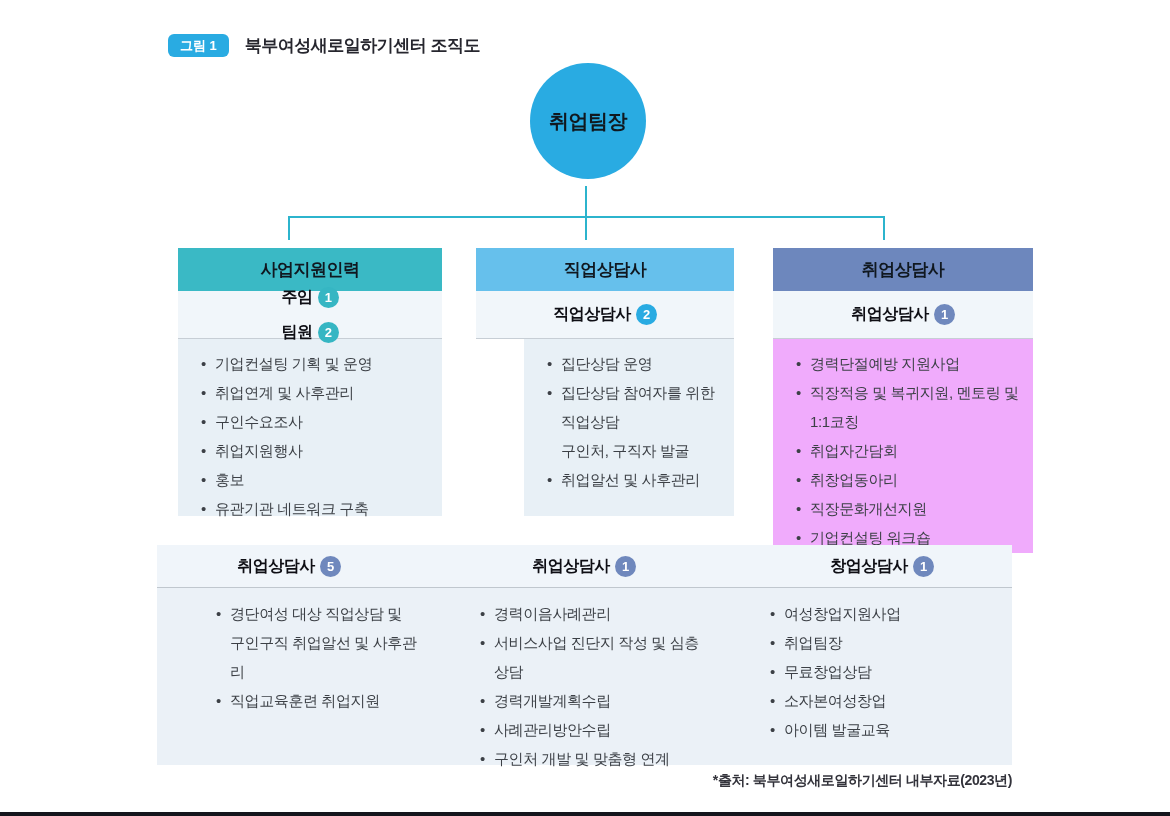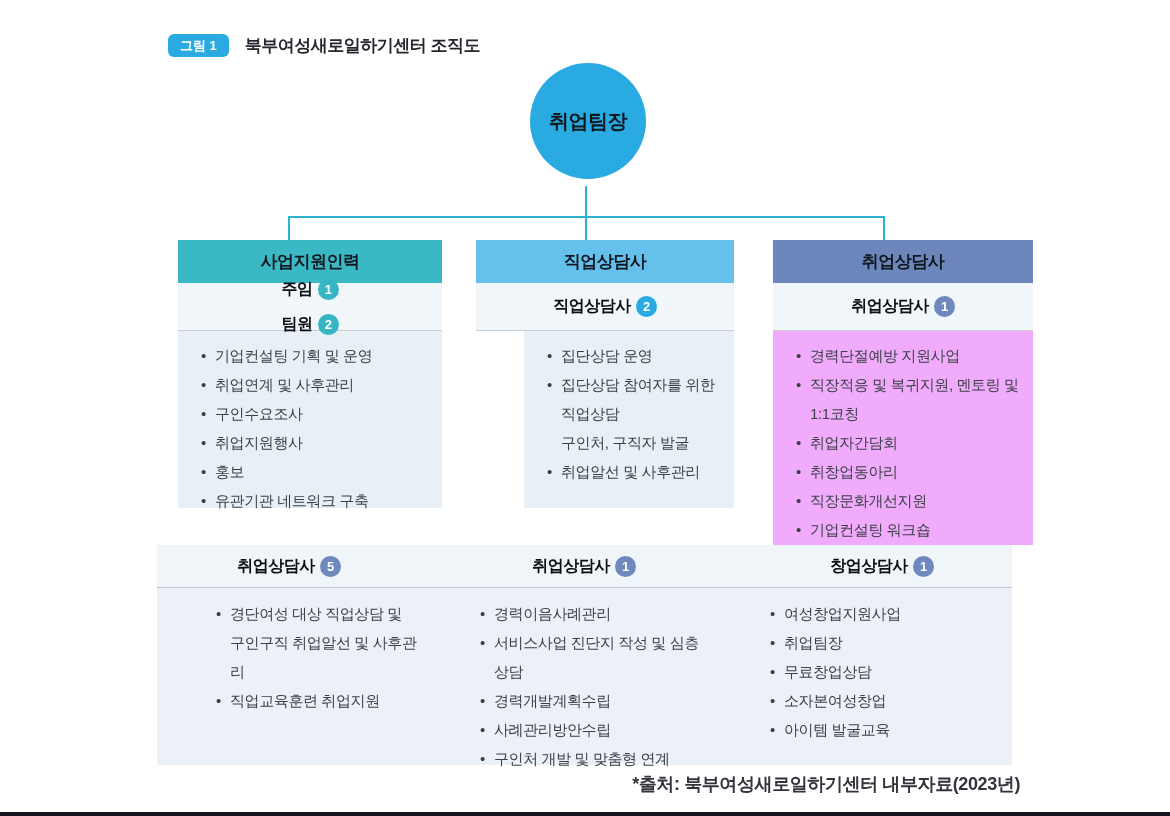--- a/index.html
+++ b/index.html
@@ -16,21 +16,21 @@
   .fig-title{font-size:17px;font-weight:bold;color:#26262e;letter-spacing:-0.5px;}
   
   .root-circle{
     position:absolute;left:530px;top:63px;width:116px;height:116px;border-radius:50%;
     background:#29abe2;display:flex;align-items:center;justify-content:center;
     font-size:20px;font-weight:bold;color:#10181f;letter-spacing:-0.5px;
   }
   
   .line{position:absolute;background:#2cb4cd;}
   
-  .col{position:absolute;top:240px;padding-left:21px;}
+  .col{position:absolute;top:248px;padding-left:21px;}
   .col-header{
     height:43px;display:flex;align-items:center;justify-content:center;
     font-size:17px;font-weight:bold;color:#101820;letter-spacing:-0.5px;
   }
   .h-teal{background:#3ab9c5;}
   .h-blue{background:#66c0ec;}
   .h-slate{background:#6d87bd;}
   .col-sub{
     height:47px;background:#f1f6fa;border-bottom:1px solid #c7ced5;
     display:flex;align-items:center;justify-content:center;gap:14px;flex-direction:column;
@@ -51,21 +51,21 @@
   .dot::before{content:"•";}
   .txt{font-size:15px;color:#3c4046;letter-spacing:-0.4px;}
   
   .bottom-box{position:absolute;left:157px;top:545px;width:855px;height:220px;background:#ebf1f7;}
   .bottom-band{position:absolute;left:0;top:0;width:100%;height:43px;background:#f0f5fa;border-bottom:1px solid #c0c7ce;box-sizing:border-box;}
   .bottom-sec{position:absolute;top:0;height:100%;}
   .bottom-sub{height:43px;display:flex;align-items:center;justify-content:center;position:relative;}
   .bottom-list{padding-top:11px;}
   
   .source{
-    position:absolute;right:150px;top:772px;font-size:18px;font-weight:bold;color:#33333b;letter-spacing:-0.4px;
+    position:absolute;right:158px;top:772px;font-size:14px;font-weight:bold;color:#33333b;letter-spacing:-0.4px;
   }
   .bottom-bar{position:absolute;left:0;bottom:0;width:100%;height:4px;background:#15151c;}
 </style>
 </head>
 <body>
 
 <div class="page">
 
   <div class="title-row">
     <span class="fig-badge">그림 1</span>

